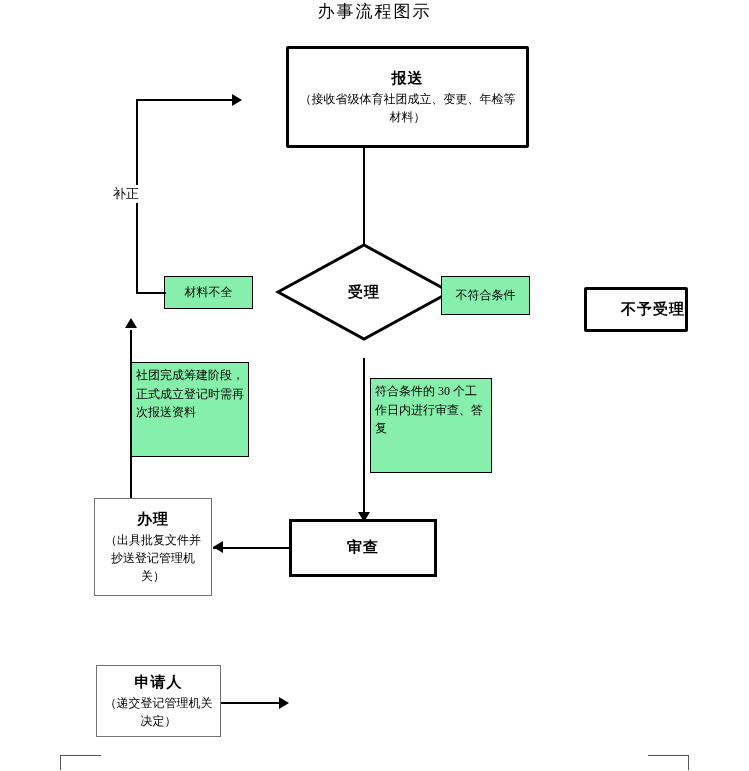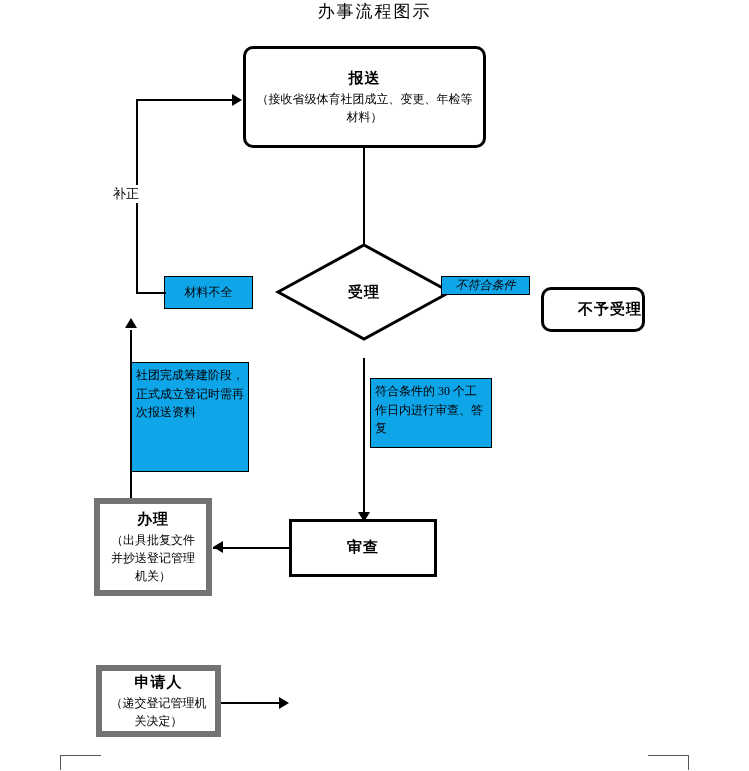--- a/index.html
+++ b/index.html
@@ -37,41 +37,42 @@
     flex-direction: column;
     align-items: center;
     justify-content: center;
     text-align: center;
     line-height: 1.45;
   }
   .thick {
     border: 3px solid #000000;
   }
   .thin {
-    border: 6px solid #737373;
+    border: 1px solid #737373;
     text-align: center;
   }
   .rounded {
-    border-radius: 10px;
+    border-radius: 2px;
+    margin-left: 43px;
   }
   .node .main {
     font-weight: bold;
     font-size: 15px;
     letter-spacing: 1px;
   }
   .node .sub {
     font-size: 12px;
     line-height: 1.5;
     padding: 0 6px;
   }
   .label-box {
     position: absolute;
     box-sizing: border-box;
     border: 1px solid #000000;
-    background: #0ea5e9;
+    background: #86efac;
     font-size: 12px;
     line-height: 1.55;
     padding: 3px 4px;
     text-align: left;
   }
   .plain-label {
     position: absolute;
     font-size: 13px;
     background: #ffffff;
   }
@@ -156,37 +157,37 @@
     <svg width="178" height="100" viewBox="0 0 178 100">
       <polygon points="89,3 175,50 89,97 3,50" fill="#ffffff" stroke="#000000" stroke-width="3"></polygon>
     </svg>
     <div class="diamond-text">受理</div>
   </div>
 
   <div class="node thick rounded" style="left:541px; top:287px; width:104px; height:45px;align-items:flex-end;">
     <div class="main">不予受理</div>
   </div>
 
-  <div class="label-box" style="left:441px; top:276px; width:89px; height:19px; text-align:center; display:flex; align-items:center; justify-content:center;font-style:italic;">不符合条件</div>
+  <div class="label-box" style="left:441px; top:276px; width:89px; height:39px; text-align:center; display:flex; align-items:center; justify-content:center;">不符合条件</div>
 
   <div class="label-box" style="left:164px; top:276px; width:89px; height:33px; text-align:center; display:flex; align-items:center; justify-content:center;">材料不全</div>
 
   <div class="line hline" style="left:136px; top:292px; width:30px;"></div>
   <div class="line vline" style="left:136px; top:99px; height:194px;"></div>
   <div class="line hline" style="left:136px; top:99px; width:102px;"></div>
   <div class="arrow arrow-right" style="left:232px; top:94px;"></div>
 
   <div class="plain-label" style="left:113px; top:185px;">补正</div>
 
-  <div class="label-box" style="left:131px; top:362px; width:118px; height:110px;">社团完成筹建阶段，正式成立登记时需再次报送资料</div>
+  <div class="label-box" style="left:131px; top:362px; width:118px; height:95px;">社团完成筹建阶段，正式成立登记时需再次报送资料</div>
 
   <div class="line vline" style="left:130px; top:330px; height:175px;"></div>
   <div class="arrow arrow-up" style="left:125px; top:318px;"></div>
 
-  <div class="label-box" style="left:370px; top:378px; width:122px; height:70px;">符合条件的 30 个工作日内进行审查、答复</div>
+  <div class="label-box" style="left:370px; top:378px; width:122px; height:95px;">符合条件的 30 个工作日内进行审查、答复</div>
 
   <div class="line vline" style="left:363px; top:358px; height:157px;"></div>
   <div class="arrow arrow-down" style="left:358px; top:512px;"></div>
 
   <div class="node thick" style="left:289px; top:519px; width:148px; height:58px;">
     <div class="main">审查</div>
   </div>
 
   <div class="line hline" style="left:213px; top:547px; width:76px;"></div>
   <div class="arrow arrow-left" style="left:213px; top:541px;"></div>

